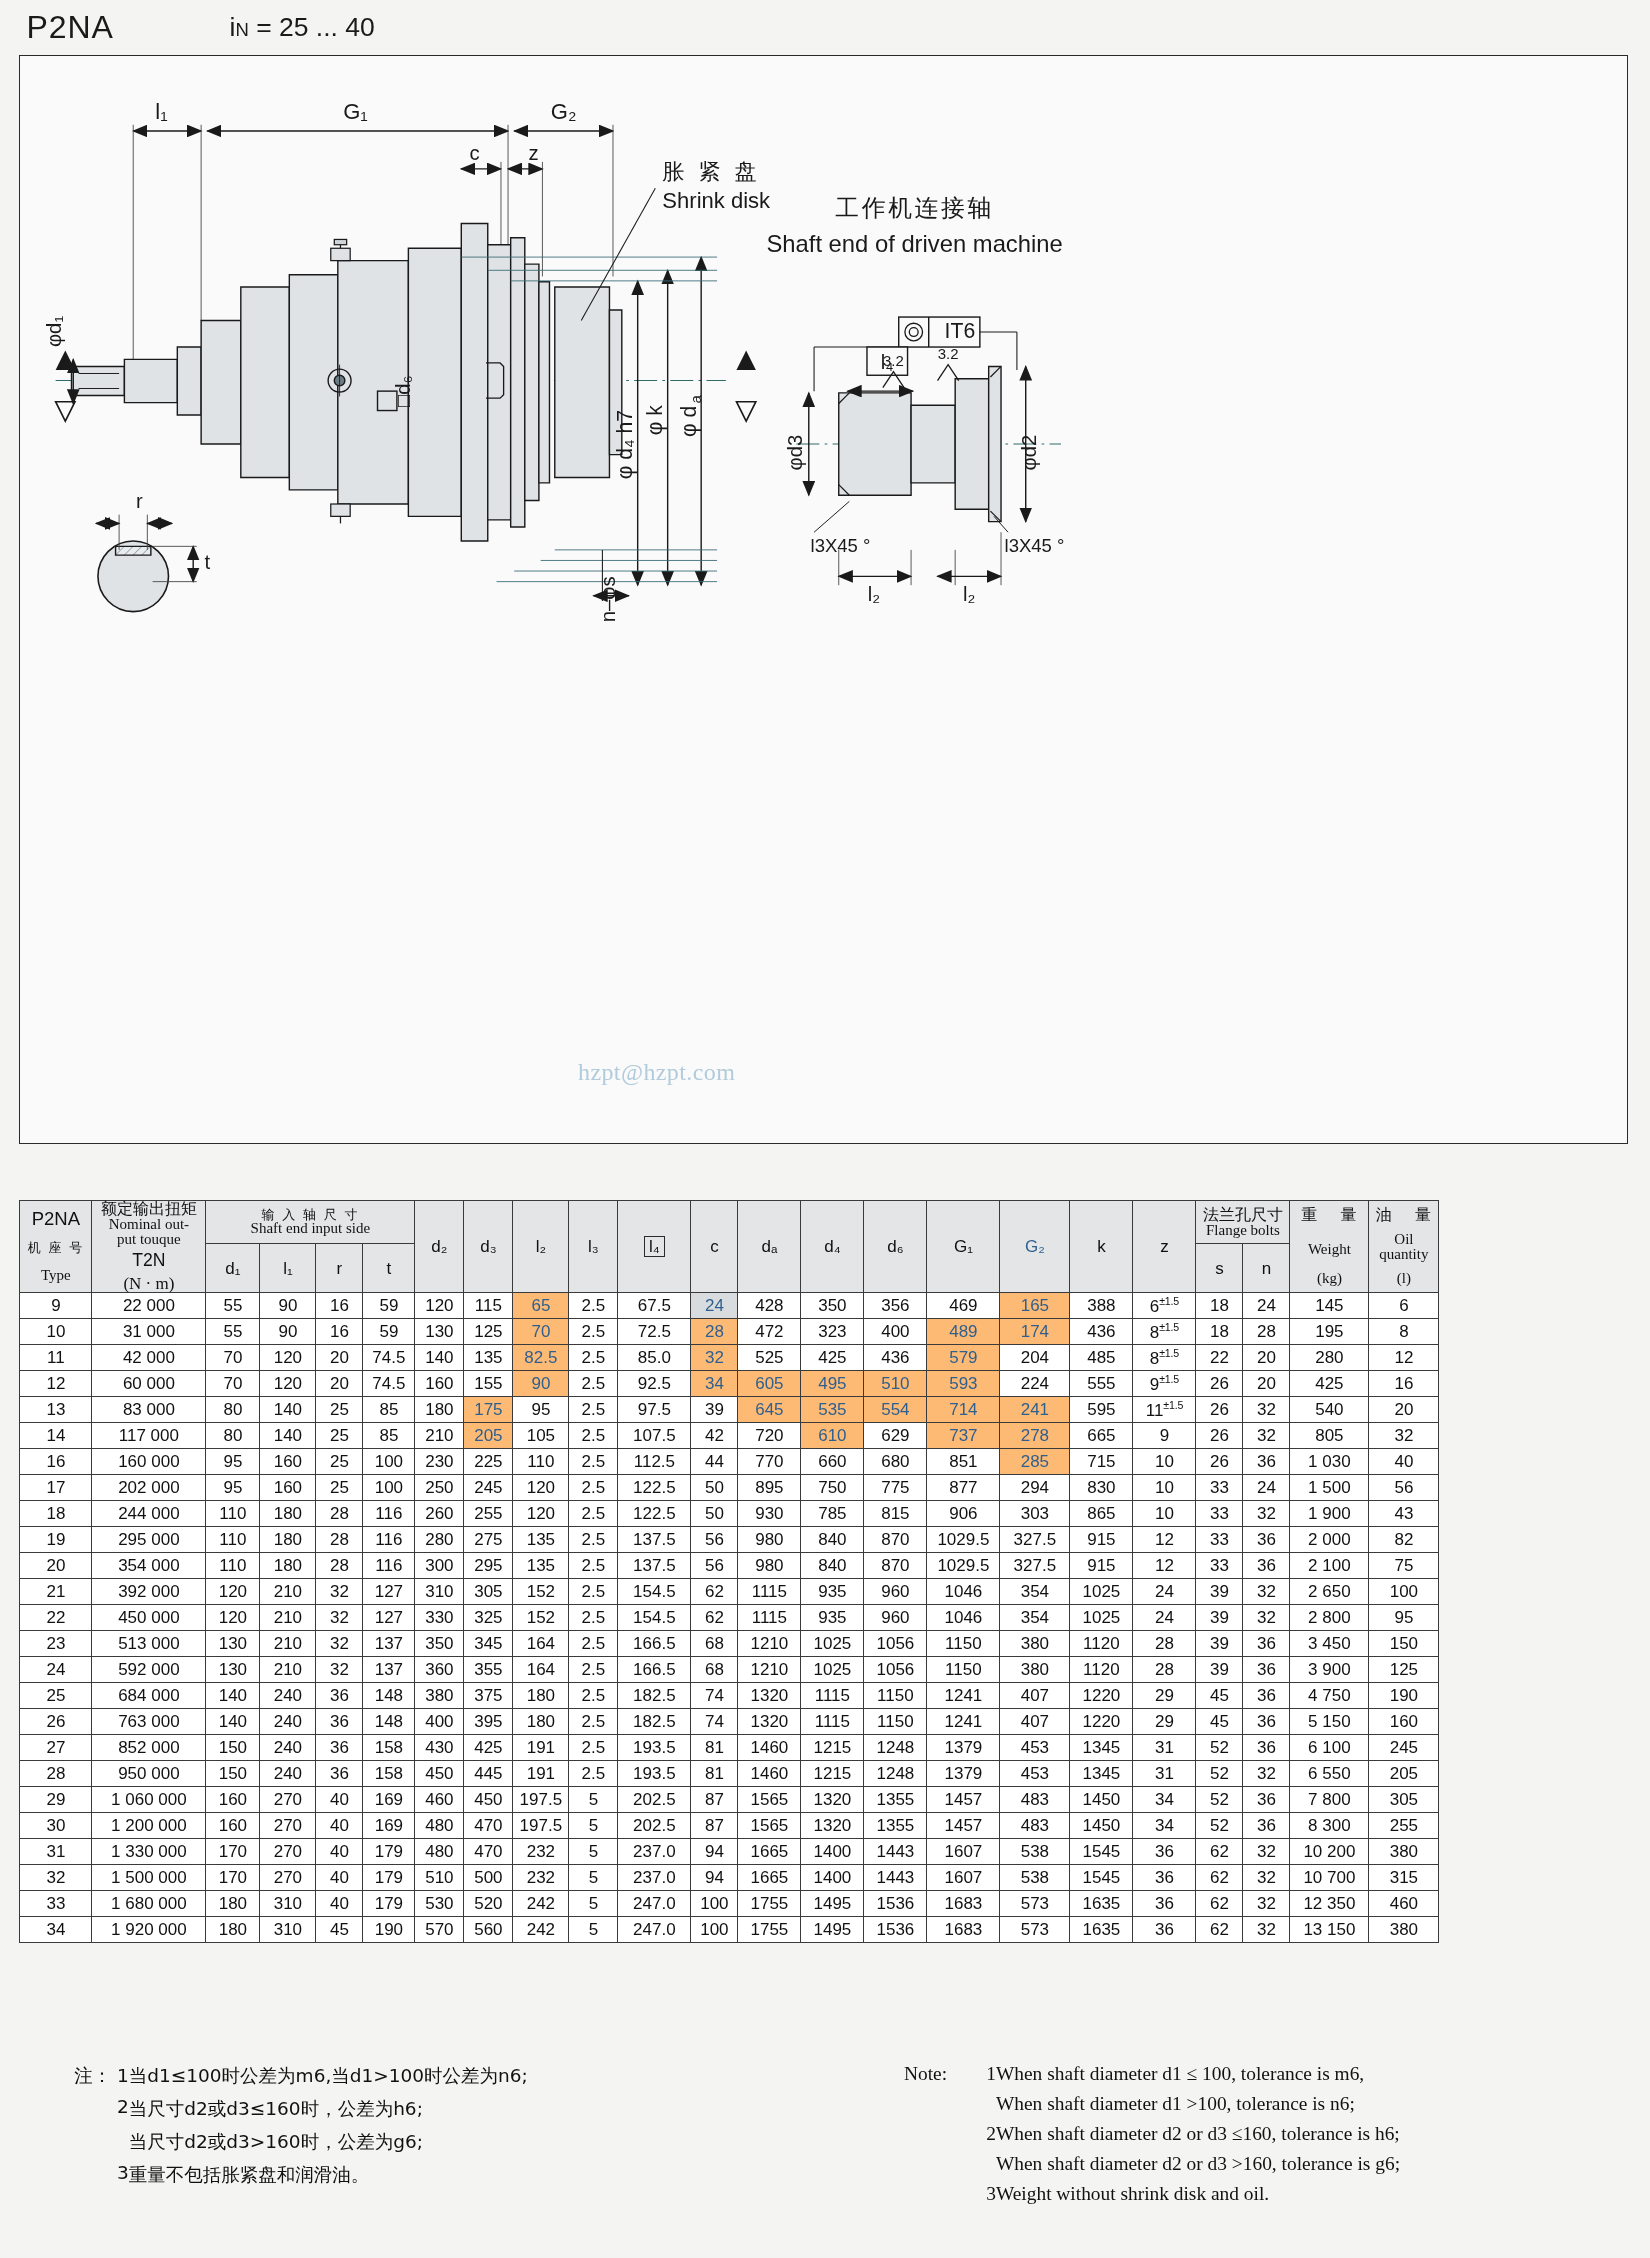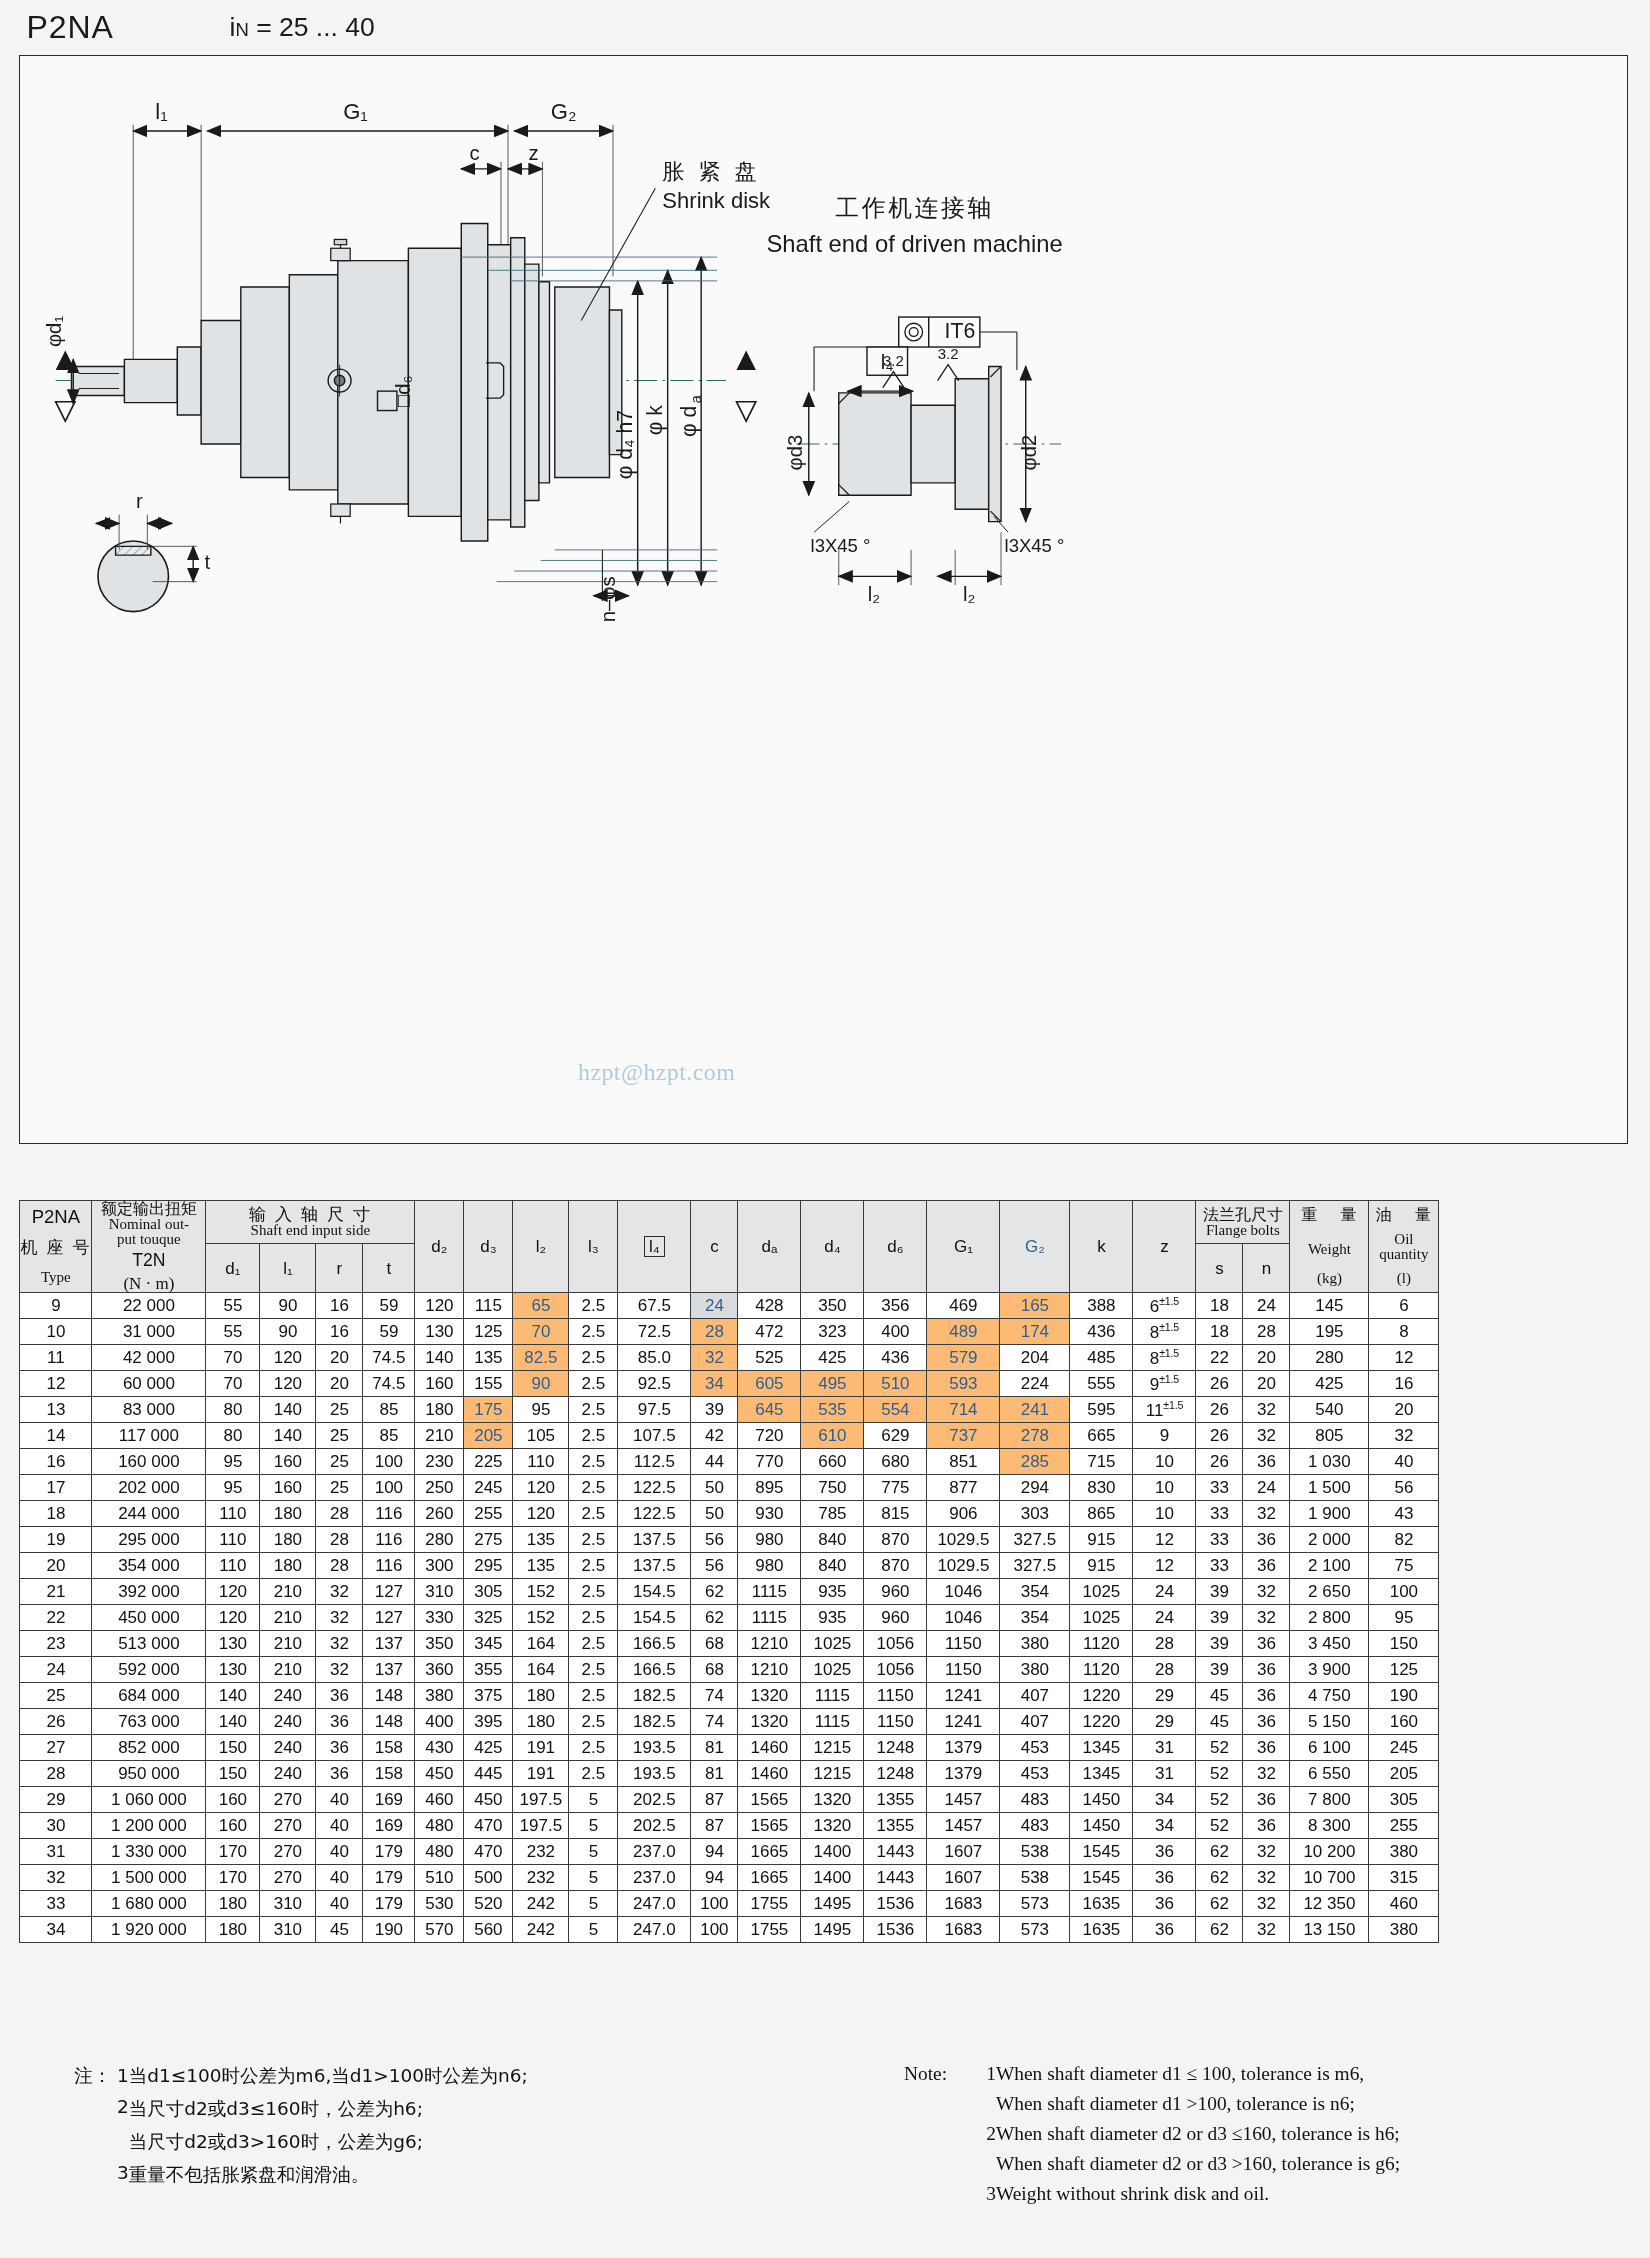--- a/index.html
+++ b/index.html
@@ -42,21 +42,21 @@
   }
   table.specs th,table.specs td{
     border:0.9px solid #3a3a3a;
     text-align:center;
     vertical-align:middle;
     padding:0;
     line-height:1.0;
     white-space:nowrap;
   }
   table.specs thead th{background:#e3e5e6;font-weight:normal;}
-  .cn{font-family:"DejaVu Sans",sans-serif;font-size:17px;letter-spacing:1.8px;}
+  .cn{font-family:"DejaVu Sans",sans-serif;font-size:13px;letter-spacing:1.8px;}
   .cn-sm{font-family:Liberation Sans, sans-serif;font-size:16px;letter-spacing:0.9px;}
   .en{font-family:"Liberation Serif",serif;font-size:15px;letter-spacing:0;}
   .hd-main{font-size:18.5px;}
   .boxed{border:1.4px solid #2b2b2b;padding:0.9px 4.4px;display:inline-block;line-height:1;}
   .blue{color:#2f5f8f;}
   .bluebg{background:#fdba74;}
   .greybg{background:#d9dcdf;}
   tr.grp-first td{border-top:1.8px solid #2b2b2b;}
   .row td{height:25px;}
   .tolz{font-size:17px;}

